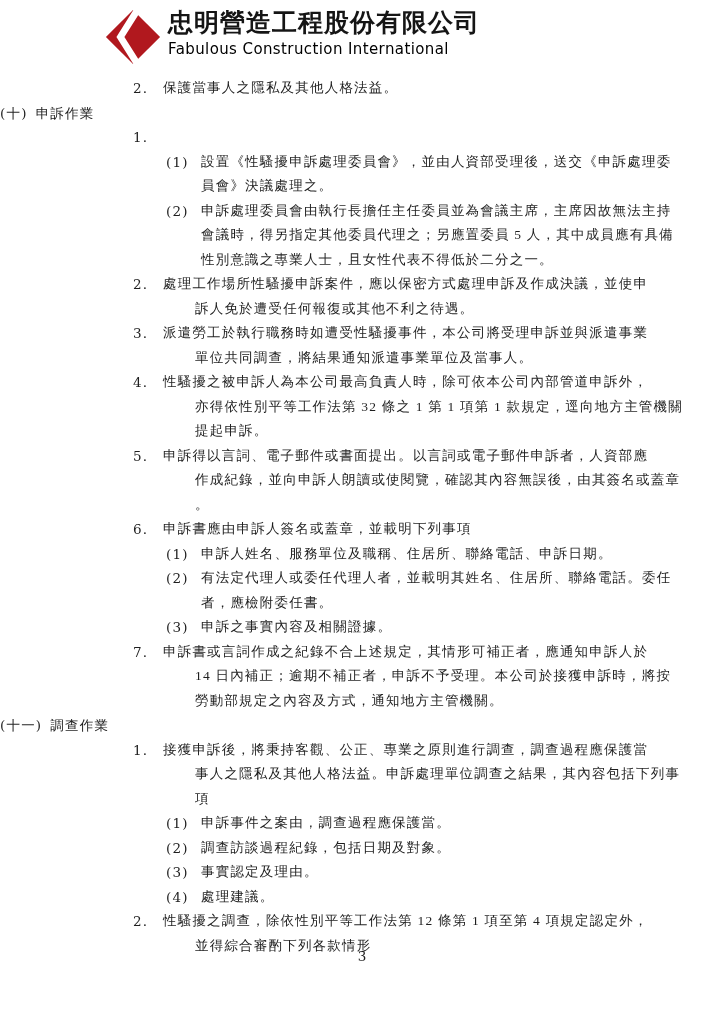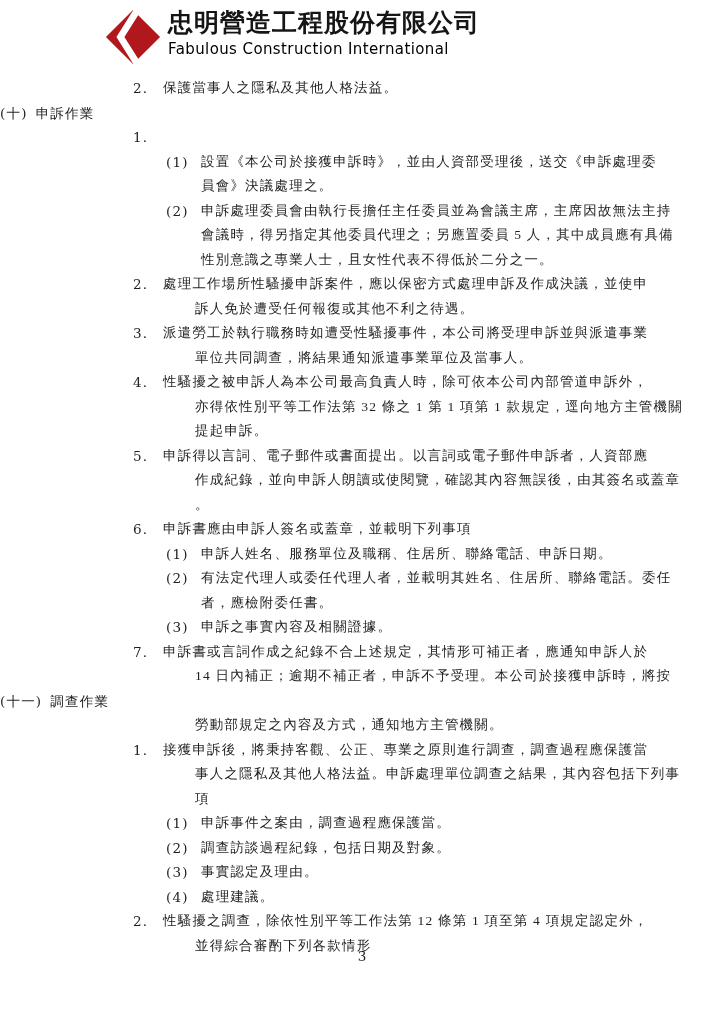--- a/index.html
+++ b/index.html
@@ -75,21 +75,21 @@
       <div class="line lv-b">
         <span class="mk">2.</span>
         <span class="tx">保護當事人之隱私及其他人格法益。</span>
       </div>
       <div class="line lv-a"><span class="mk">(十)</span><span class="tx">申訴作業</span></div>
       <div class="line lv-b">
         <span class="mk">1.</span>
       </div>
       <div class="line lv-c j">
         <span class="mk">(1)</span>
-        <span class="tx">設置《本公司於接獲申訴時》，並由人資部受理後，送交《申訴處理委</span>
+        <span class="tx">設置《性騷擾申訴處理委員會》，並由人資部受理後，送交《申訴處理委</span>
       </div>
       <div class="line lv-c2">
         <span class="tx">員會》決議處理之。</span>
       </div>
       <div class="line lv-c j">
         <span class="mk">(2)</span>
         <span class="tx">申訴處理委員會由執行長擔任主任委員並為會議主席，主席因故無法主持</span>
       </div>
       <div class="line lv-c2 j">
         <span class="tx">會議時，得另指定其他委員代理之；另應置委員 5 人，其中成員應有具備</span>
@@ -150,24 +150,24 @@
         <span class="mk">(3)</span>
         <span class="tx">申訴之事實內容及相關證據。</span>
       </div>
       <div class="line lv-b j">
         <span class="mk">7.</span>
         <span class="tx">申訴書或言詞作成之紀錄不合上述規定，其情形可補正者，應通知申訴人於</span>
       </div>
       <div class="line lv-b2 j">
         <span class="tx">14 日內補正；逾期不補正者，申訴不予受理。本公司於接獲申訴時，將按</span>
       </div>
+      <div class="line lv-b2">
+        <span class="tx">勞動部規定之內容及方式，通知地方主管機關。</span>
+      </div>
       <div class="line lv-a"><span class="mk">(十一)</span><span class="tx">調查作業</span></div>
-      <div class="line lv-b2">
-        <span class="tx">勞動部規定之內容及方式，通知地方主管機關。</span>
-      </div>
       <div class="line lv-b j">
         <span class="mk">1.</span>
         <span class="tx">接獲申訴後，將秉持客觀、公正、專業之原則進行調查，調查過程應保護當</span>
       </div>
       <div class="line lv-b2 j">
         <span class="tx">事人之隱私及其他人格法益。申訴處理單位調查之結果，其內容包括下列事</span>
       </div>
       <div class="line lv-b2">
         <span class="tx">項</span>
       </div>

